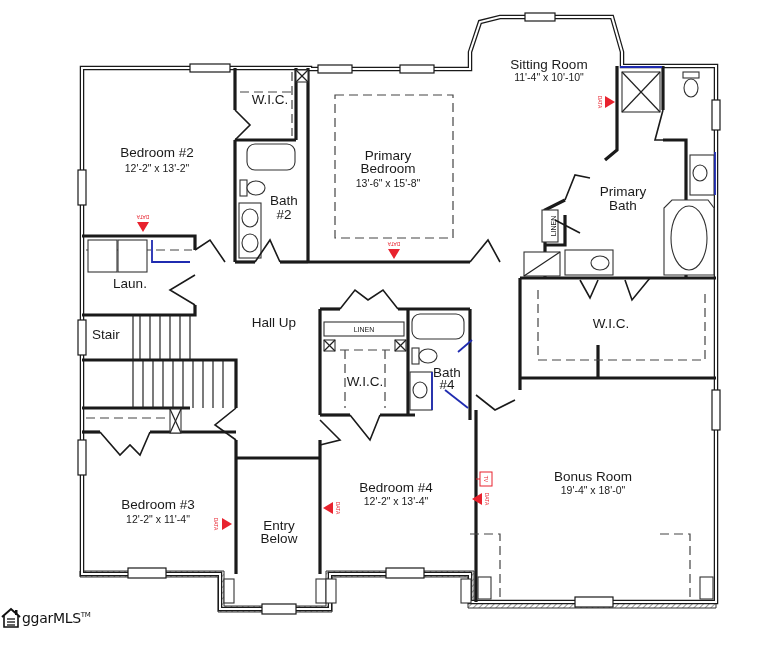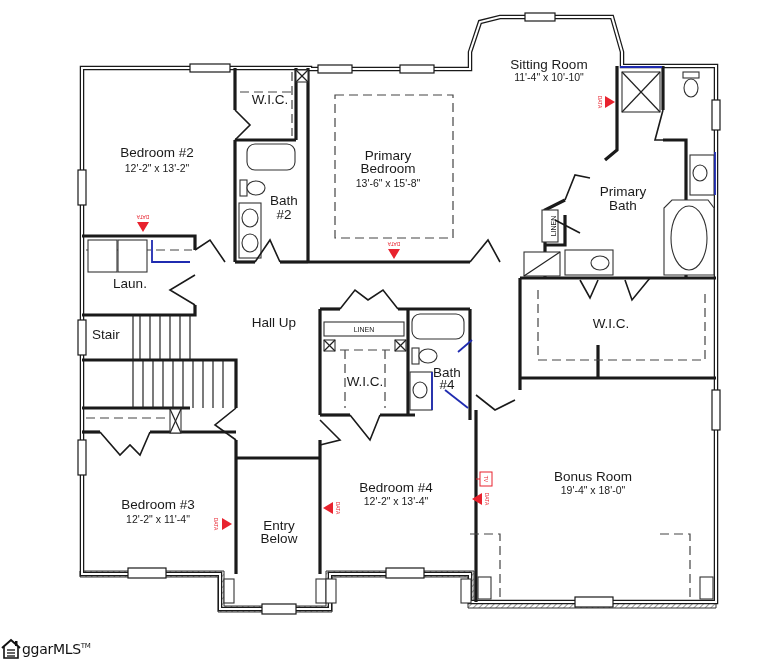--- a/index.html
+++ b/index.html
@@ -13,21 +13,21 @@
   .dash { fill: none; stroke: #444; stroke-width: 1.2; stroke-dasharray: 9 5; }
   .door { fill: none; stroke: #1a1a1a; stroke-width: 1.6; }
   .win { fill: #fff; stroke: #1a1a1a; stroke-width: 1.2; }
   .blue { fill: none; stroke: #1f2bb0; stroke-width: 1.8; }
   .hatch { fill: url(#hatchPat); stroke: #333; stroke-width: 1; }
   .data-mark { fill: #e8222e; }
   .room-name { font-family: "Liberation Sans", sans-serif; font-size: 13.5px; fill: #1a1a1a; text-anchor: middle; }
   .room-dim { font-family: "Liberation Sans", sans-serif; font-size: 10.5px; fill: #1a1a1a; text-anchor: middle; }
   .small-lbl { font-family: "Liberation Sans", sans-serif; font-size: 7px; fill: #1a1a1a; text-anchor: middle; }
   .data-lbl { font-family: "Liberation Sans", sans-serif; font-size: 5px; fill: #e8222e; text-anchor: middle; }
-  .logo { position: absolute; left: 0; top: 634px; height: 30px; display: flex; align-items: center; }
+  .logo { position: absolute; left: 0; top: 603px; height: 30px; display: flex; align-items: center; }
   .logo-text { font-family: "DejaVu Sans", sans-serif; font-size: 14px; color: #111; letter-spacing: -0.3px; }
   .logo-tm { font-size: 7px; vertical-align: super; }
 </style>
 </head>
 <body>
 
 <svg id="plan" viewBox="0 0 769 667" xmlns="http://www.w3.org/2000/svg">
   <defs>
     <pattern id="hatchPat" patternUnits="userSpaceOnUse" width="4" height="4" patternTransform="rotate(45)">
       <rect width="4" height="4" fill="#fff"></rect>

